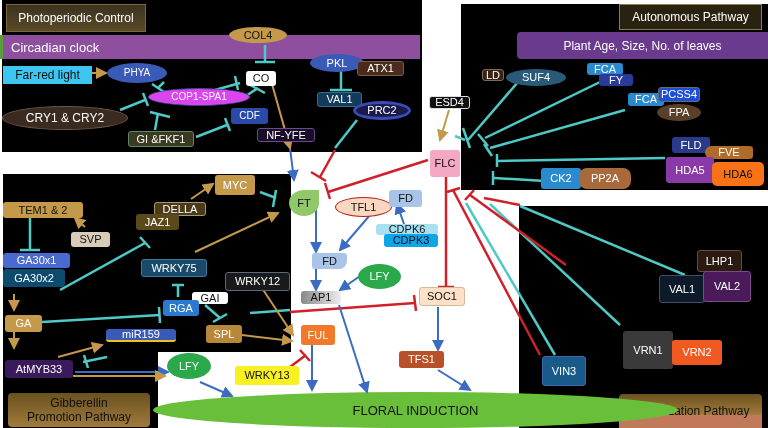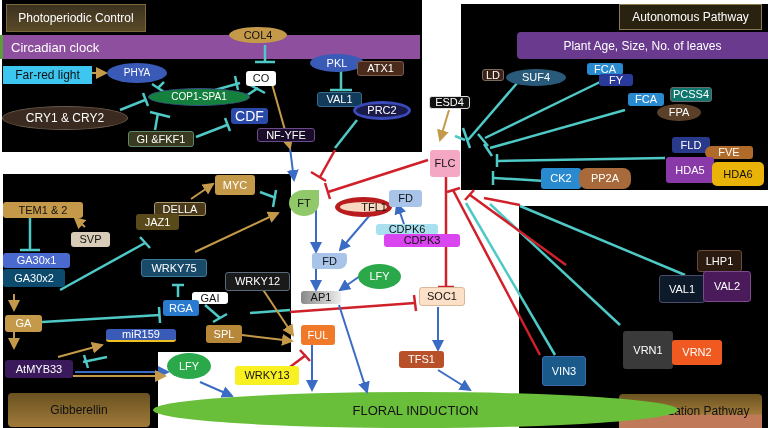--- a/index.html
+++ b/index.html
@@ -31,20 +31,21 @@
 </div>
 
 <div class="title" style="left:6px;top:4px;width:140px;height:28px;background:linear-gradient(#3c3220,#5a4a28);border:1px solid #7a6a3a;">
   <span>Photoperiodic Control</span>
 </div>
 <div class="title" style="left:619px;top:4px;width:143px;height:26px;background:#2a2210;border:1px solid #8a7a50;">
   <span>Autonomous Pathway</span>
 </div>
 <div class="title" style="left:8px;top:393px;width:142px;height:34px;background:linear-gradient(#6a5220,#a07a3a);flex-direction:column;color:#111;font-size:12px;border-radius:4px;">
   <span>Gibberellin</span>
+  <span>Promotion  Pathway</span>
 </div>
 <div class="title" style="left:619px;top:394px;width:143px;height:34px;background:linear-gradient(#6a5220 0%,#a07a3a 60%,#c07a5a 61%,#c07a5a 100%);color:#111;font-size:12px;border-radius:4px 4px 0 0;">
   <span>Vernalization Pathway</span>
 </div>
 
 <div class="node ell" style="left:153px;top:392px;width:525px;height:36px;background:#6abf3a;color:#111;font-size:13px;">
   <span>FLORAL INDUCTION</span>
 </div>
 
 <svg class="links" viewBox="0 0 768 428">
@@ -156,27 +157,27 @@
   </div>
 <div class="node" style="left:3px;top:66px;width:89px;height:18px;background:#3cc6f0;color:#111;font-size:12px;border-radius:0;">
     <span>Far-red light</span>
   </div>
 <div class="node ell" style="left:107px;top:63px;width:60px;height:20px;background:#3a5ab8;font-size:10px;">
     <span>PHYA</span>
   </div>
 <div class="node" style="left:246px;top:71px;width:30px;height:15px;background:#fff;color:#111;">
     <span>CO</span>
   </div>
-<div class="node ell" style="left:148px;top:88px;width:102px;height:18px;background:#15803d;border:1px solid #3a4a88;font-size:10px;">
+<div class="node ell" style="left:148px;top:88px;width:102px;height:18px;background:#d946ef;border:1px solid #3a4a88;font-size:10px;">
     <span>COP1-SPA1</span>
   </div>
 <div class="node ell" style="left:2px;top:106px;width:126px;height:24px;background:#3a2a20;border:1px solid #6a5a4a;font-size:12px;">
     <span>CRY1 &amp; CRY2</span>
   </div>
-<div class="node" style="left:231px;top:108px;width:37px;height:16px;background:#2a4aaa;font-size:14px;">
+<div class="node" style="left:231px;top:108px;width:37px;height:16px;background:#2a4aaa;font-size:10px;">
     <span>CDF</span>
   </div>
 <div class="node" style="left:128px;top:131px;width:66px;height:16px;background:#3a3a20;border:1px solid #5a8a6a;">
     <span>GI &amp;FKF1</span>
   </div>
 <div class="node" style="left:257px;top:128px;width:58px;height:14px;background:#1a0d2a;border:1px solid #6a4a8a;">
     <span>NF-YFE</span>
   </div>
 <div class="node ell" style="left:310px;top:54px;width:54px;height:18px;background:#3a5ab8;">
     <span>PKL</span>
@@ -199,64 +200,64 @@
   </div>
 <div class="node" style="left:587px;top:63px;width:36px;height:12px;background:#2a8ad0;">
     <span>FCA</span>
   </div>
 <div class="node" style="left:599px;top:74px;width:34px;height:12px;background:#2a3a9a;">
     <span>FY</span>
   </div>
 <div class="node" style="left:628px;top:93px;width:36px;height:13px;background:#2a8ad0;">
     <span>FCA</span>
   </div>
-<div class="node" style="left:658px;top:87px;width:42px;height:15px;background:#0f766e;border:1px solid #6a6a6a;margin-left:12px;">
+<div class="node" style="left:658px;top:87px;width:42px;height:15px;background:#1d4ed8;border:1px solid #6a6a6a;">
     <span>PCSS4</span>
   </div>
 <div class="node ell" style="left:657px;top:104px;width:44px;height:17px;background:#5a4028;">
     <span>FPA</span>
   </div>
 <div class="node" style="left:429px;top:96px;width:41px;height:13px;background:#111;border:1px solid #ddd;">
     <span>ESD4</span>
   </div>
 <div class="node" style="left:430px;top:150px;width:30px;height:27px;background:#f4a8c4;color:#111;">
     <span>FLC</span>
   </div>
 <div class="node" style="left:672px;top:137px;width:38px;height:16px;background:#2a3a8a;">
     <span>FLD</span>
   </div>
 <div class="node" style="left:705px;top:146px;width:48px;height:13px;background:#b06a2a;border-radius:8px 4px 4px 8px;">
     <span>FVE</span>
   </div>
 <div class="node" style="left:666px;top:157px;width:48px;height:26px;background:#8a3aa8;">
     <span>HDA5</span>
   </div>
-<div class="node" style="left:712px;top:162px;width:52px;height:24px;background:#eab308;color:#111;border-radius:5px;">
+<div class="node" style="left:712px;top:162px;width:52px;height:24px;background:#f97316;color:#111;border-radius:5px;">
     <span>HDA6</span>
   </div>
 <div class="node" style="left:541px;top:168px;width:40px;height:21px;background:#2a8ad0;">
     <span>CK2</span>
   </div>
 <div class="node" style="left:579px;top:168px;width:52px;height:21px;background:#a86a3a;border-radius:8px;">
     <span>PP2A</span>
   </div>
 
 <div class="node" style="left:289px;top:190px;width:30px;height:26px;background:#90c86a;color:#111;border-radius:50% 0 50% 50%;">
     <span>FT</span>
   </div>
-<div class="node ell" style="left:335px;top:197px;width:57px;height:20px;background:#f8d8c0;color:#111;border:5px solid #b91c1c;justify-content:flex-end;">
+<div class="node ell" style="left:335px;top:197px;width:57px;height:20px;background:#f8d8c0;color:#111;border:1px solid #b91c1c;">
     <span>TFL1</span>
   </div>
 <div class="node" style="left:389px;top:190px;width:33px;height:17px;background:#a8c4e8;color:#111;">
     <span>FD</span>
   </div>
 <div class="node" style="left:376px;top:224px;width:62px;height:11px;background:#a8e0f0;color:#111;">
     <span>CDPK6</span>
   </div>
-<div class="node" style="left:384px;top:234px;width:76px;height:13px;background:#d946ef;color:#111;">
+<div class="node" style="left:384px;top:234px;width:54px;height:13px;background:#0ea5e9;color:#111;">
     <span>CDPK3</span>
   </div>
 <div class="node" style="left:312px;top:253px;width:35px;height:16px;background:#a8c4e8;color:#111;border-radius:3px 3px 8px 3px;">
     <span>FD</span>
   </div>
 <div class="node ell" style="left:358px;top:264px;width:43px;height:25px;background:#2aa84a;">
     <span>LFY</span>
   </div>
 <div class="node" style="left:301px;top:291px;width:40px;height:13px;background:linear-gradient(90deg,#888,#eee);color:#111;">
     <span>AP1</span>

